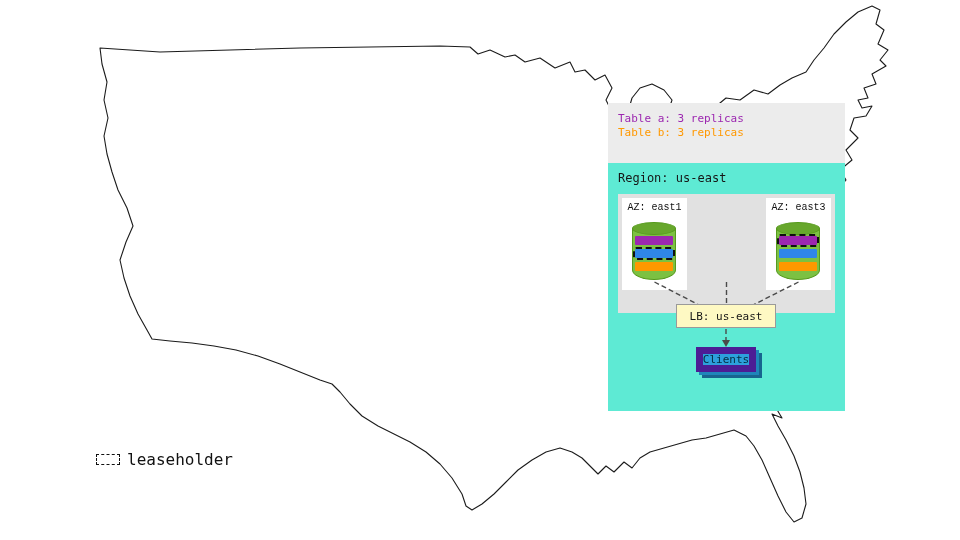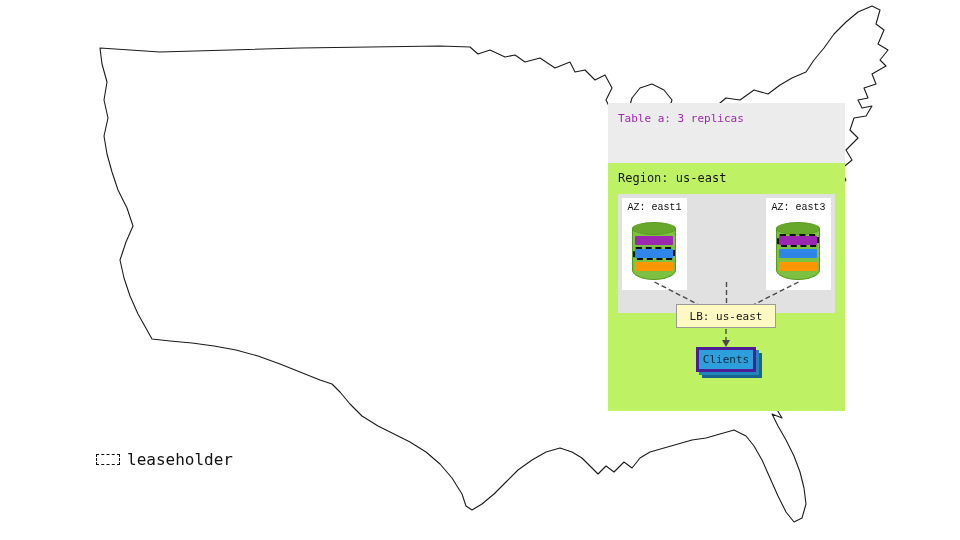--- a/index.html
+++ b/index.html
@@ -10,21 +10,21 @@
   .us-map { position:absolute; left:0; top:0; z-index:1; }
   .us-map path { fill:none; stroke:#1b1b1b; stroke-width:1.1; stroke-linejoin:round; }
 
   
   .legend-panel { position:absolute; left:608px; top:103px; width:237px; height:60px;
                   background:#ececec; padding:9px 0 12px 10px; z-index:2; }
   .legend-item { font-size:11px; line-height:14px; white-space:pre; }
 
   
   .region-panel { position:absolute; left:608px; top:163px; width:237px; height:248px;
-                  background:#bef264; z-index:2; }
+                  background:#5eead4; z-index:2; }
   .region-label { position:absolute; left:10px; top:8px; font-size:12px; color:#161616; }
   .az-strip { position:absolute; left:10px; top:31px; width:217px; height:119px; background:#e1e1e1; }
 
   .az-box { position:absolute; top:4px; width:65px; height:92px; background:#ffffff;font-family:Liberation Mono, monospace; }
   .az1 { left:4px; } .az2 { left:76px; } .az3 { left:148px; }
   .az-label { text-align:center; font-size:10px; padding-top:4px; color:#111; }
 
   .cylinder { position:absolute; left:10px; top:24px; width:44px; height:58px; }
   .cyl-body { position:absolute; left:0; top:6px; width:44px; height:52px;
               border:1px solid #579a1e; border-top:none;
@@ -39,39 +39,40 @@
   .connectors { position:absolute; left:0; top:0; z-index:3; pointer-events:none; }
   .connectors .dash { fill:none; stroke:#4a4a4a; stroke-width:1.4; stroke-dasharray:5 3; }
   .connectors .arrow { fill:#4a4a4a; stroke:none; }
 
   .lb-box { position:absolute; left:676px; top:304px; width:100px; height:24px;
             background:#fef9c3; border:1px solid #9a9a9a; z-index:4;
             display:flex; align-items:center; justify-content:center;
             font-size:11px; color:#161616; }
 
   .clients-box { position:absolute; left:696px; top:347px; width:60px; height:25px;
-                 border:3px solid #4c1d95; z-index:4;
+                 border:7px solid #4c1d95; z-index:4;
                  display:flex; align-items:center; justify-content:center;
                  font-size:11px; color:#032b3f;
                  box-shadow:3px 3px 0 #1f85ba, 6px 6px 0 #17658f; }
 
   .lh-legend { position:absolute; left:96px; top:450px; display:flex; align-items:center;
                gap:7px; z-index:2; }
   .lh-swatch { width:24px; height:11px; border:1.5px dashed #101010; background:#ffffff; }
   .lh-label { font-size:16px; color:#111; }
 </style>
 </head>
 <body>
 
 <svg class="us-map" width="960" height="540" viewBox="0 0 960 540">
   <path d="M100,48 L160,52 L230,50 L300,48 L370,47 L440,46 L470,47 L478,54 L490,50 L505,57 L515,55 L525,62 L540,58 L555,68 L570,62 L575,72 L585,70 L595,80 L605,75 L612,88 L606,100 L612,112 L620,120 L628,112 L632,98 L640,88 L652,84 L664,90 L672,100 L668,112 L676,120 L688,112 L700,104 L714,108 L726,98 L740,100 L754,90 L768,94 L780,85 L792,78 L806,72 L814,60 L824,48 L834,34 L846,22 L858,12 L872,6 L880,10 L876,24 L884,30 L878,44 L888,50 L880,60 L886,66 L872,74 L876,84 L864,88 L868,98 L858,100 L862,108 L872,106 L866,116 L854,118 L850,130 L858,138 L846,150 L852,160 L840,170 L846,180 L836,192 L842,200 L830,212 L836,222 L824,234 L830,244 L818,256 L824,266 L812,278 L818,288 L806,300 L812,310 L800,322 L806,332 L794,344 L800,354 L788,366 L794,376 L782,388 L788,398 L776,408 L782,418 L772,414 L778,426 L786,440 L794,456 L800,472 L804,488 L806,504 L802,518 L794,522 L786,512 L778,496 L770,478 L762,460 L754,446 L746,436 L734,430 L720,434 L706,438 L692,440 L678,444 L664,448 L650,452 L640,458 L632,468 L624,462 L614,472 L606,466 L598,474 L590,466 L582,458 L572,452 L560,448 L546,452 L532,460 L518,470 L506,482 L494,494 L482,504 L472,510 L466,506 L462,494 L452,478 L440,464 L426,452 L410,442 L394,434 L378,426 L362,416 L350,404 L340,392 L332,384 L320,380 L300,372 L280,364 L258,356 L236,350 L214,346 L192,343 L170,341 L152,339 L147,330 L138,314 L130,296 L124,278 L120,260 L126,242 L133,226 L127,208 L118,190 L112,172 L107,154 L104,136 L108,118 L104,100 L107,82 L102,64 Z"></path>
 </svg>
 
 <div class="legend-panel">
   <div class="legend-item" style="color: rgb(156, 39, 176);">Table a: 3 replicas</div>
+  <div class="legend-item" style="color: rgb(255, 152, 0);">Table b: 3 replicas</div>
 </div>
 
 <div class="region-panel">
   <div class="region-label">Region: us-east</div>
 
   <div class="az-strip">
 
     <div class="az-box az1">
       <div class="az-label">AZ: east1</div>
       <div class="cylinder">

